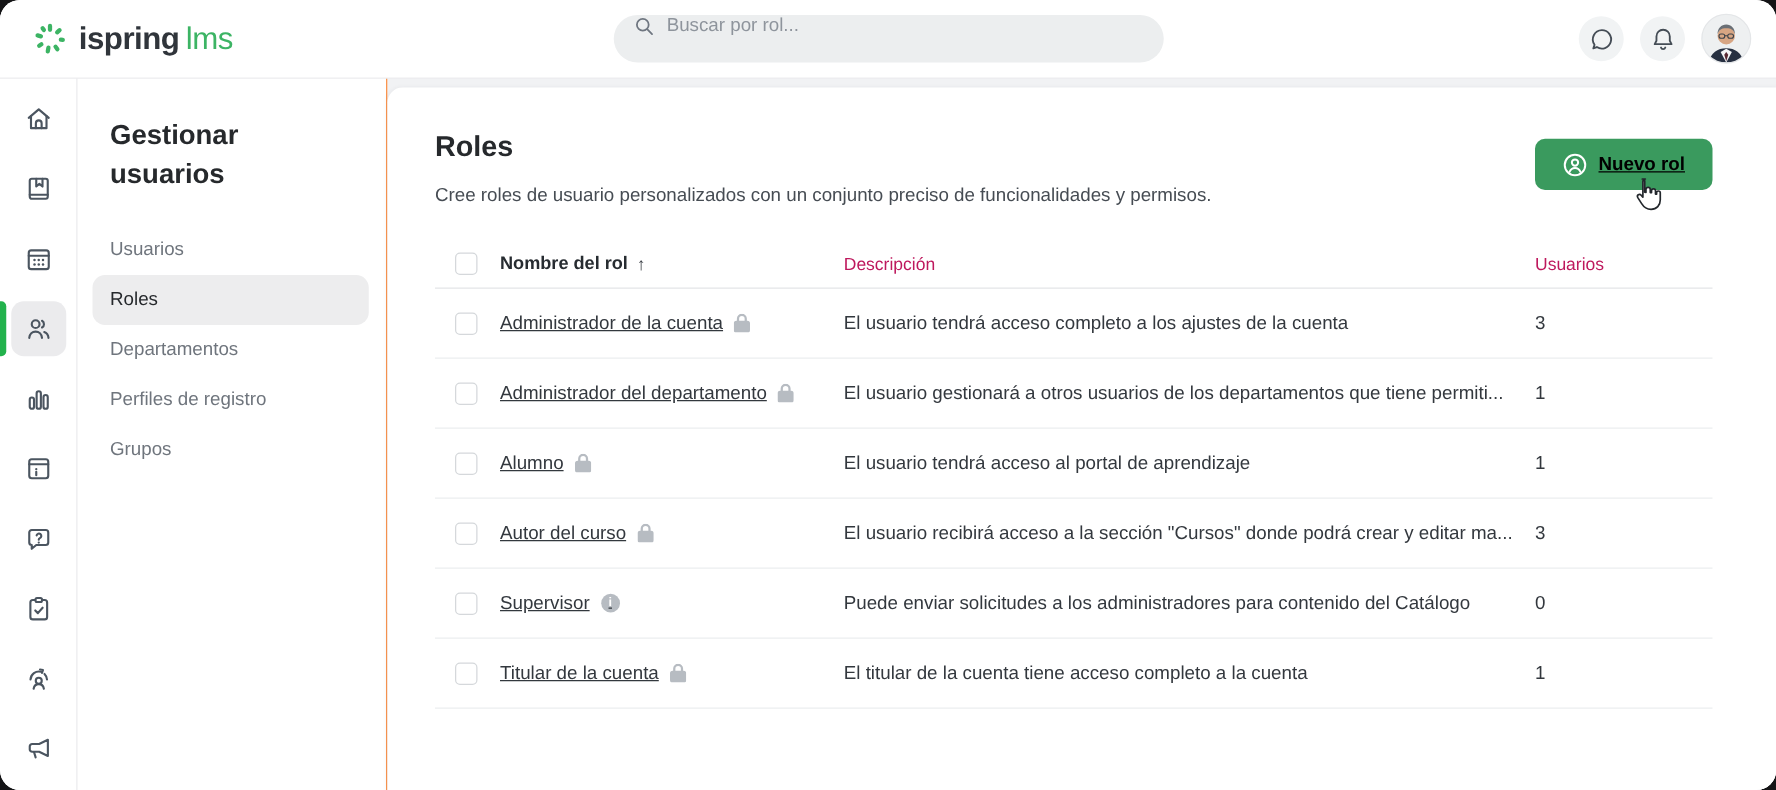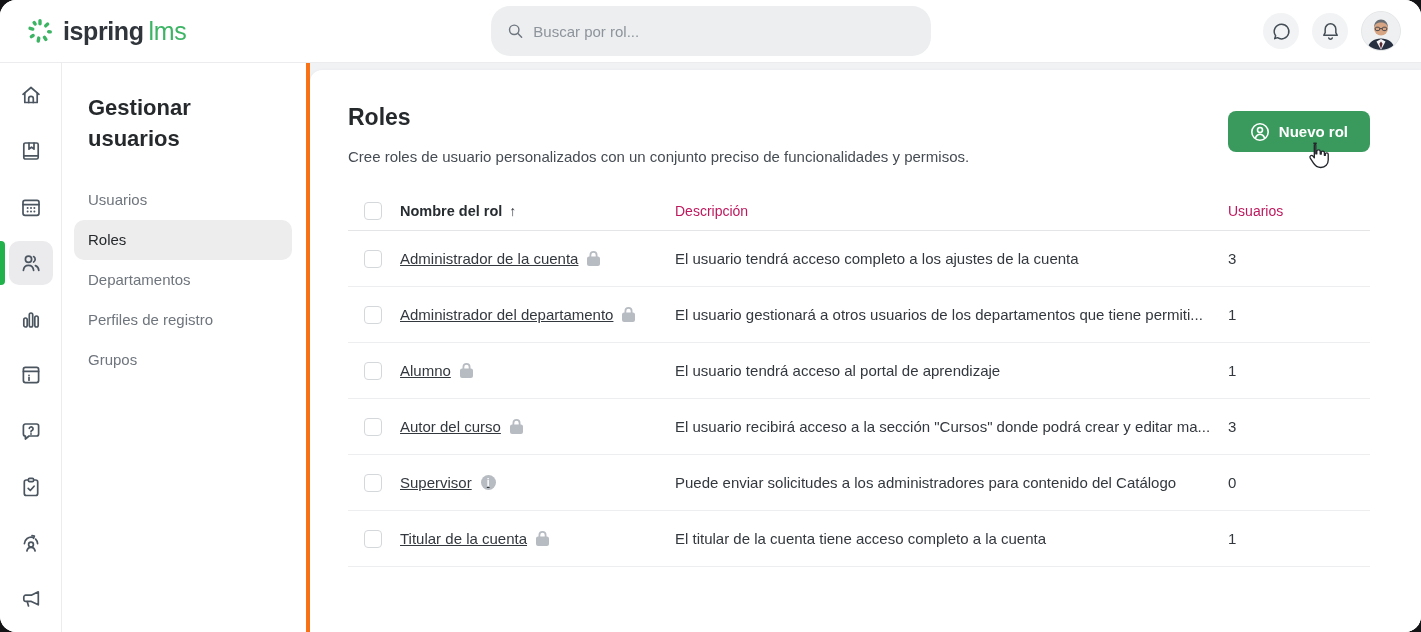--- a/index.html
+++ b/index.html
@@ -12,22 +12,22 @@
   .topbar {
     position:relative; z-index:3; height:62px; background:#fff;
     display:flex; align-items:center; padding:0 20px 0 26px;
     box-shadow:0 1px 0 #ececee;
   }
   .logo { display:flex; gap:9px; }
   .logo-text { font-size:25px; font-weight:700; color:#30353b; letter-spacing:-0.4px; }
   .logo-text .lms { color:#3cb464; font-weight:500; margin-left:5px; }
   .search {
     position:absolute; left:50%; transform:translateX(-50%);
-    width:440px; height:50px; background:#eceeef; border-radius:19px;
-    display:flex; align-items:center; padding:0 16px; gap:10px;
+    width:440px; height:38px; background:#eceeef; border-radius:19px;
+    display:flex; align-items:flex-start; padding:0 16px; gap:10px;
   }
   .search input {
     border:none; outline:none; background:transparent; width:100%;
     font-size:15px; color:#4b5158; font-family:"Liberation Sans", sans-serif;
   }
   .search input::placeholder { color:#8e949c; }
   .topbar-actions { margin-left:auto; display:flex; align-items:center; gap:13px; }
   .circle-btn {
     width:36px; height:36px; border-radius:50%; background:#f1f3f4;
     display:flex; align-items:center; justify-content:center; cursor:pointer;
@@ -39,40 +39,40 @@
   .rail {
     position:relative; width:62px; background:#fff; border-right:1px solid #ececee;
     display:flex; flex-direction:column; align-items:center; padding-top:11px; gap:12px;
     flex:none;
   }
   .rail-item { width:44px; height:44px; border-radius:10px; display:flex;
     align-items:center; justify-content:center; color:#4b5560; cursor:pointer; }
   .rail-item.active { background:#ebebed; }
   .rail-indicator { position:absolute; left:0; top:179px; width:5px; height:44px;
     background:#22b24c; border-radius:0 4px 4px 0; }
-  .subnav { width:248px; background:#fff; border-right:4px solid #f97316;
+  .subnav { width:248px; background:#fff; border-right:1px solid #f97316;
     padding:30px 14px 0 0; flex:none; }
   .subnav-title { margin-left:26px; width:170px; font-size:22px; line-height:31px;
     font-weight:700; color:#26292c; }
   .subnav-list { margin-top:26px; list-style:none; }
   .subnav-item { height:40px; line-height:40px; margin-left:12px; padding-left:14px;
     font-size:15px; color:#6f757d; border-radius:10px; cursor:pointer; }
   .subnav-item.active { background:#ededee; color:#26292c; }
   
   .main { flex:1; background:#f1f2f4; padding-top:8px; }
   .card { position:relative; background:#fff; height:100%;
     border-radius:12px 0 0 0; box-shadow:0 1px 4px rgba(40,44,50,.07);
     padding:34px 51px 0 38px; }
   .page-title { font-size:23px; font-weight:700; color:#26292c; }
   .page-subtitle { margin-top:17px; font-size:15px; color:#464c53; }
   .new-role-btn {
     position:absolute; top:41px; right:51px; height:41px; padding:4px 22px;
-    background:#3a9a5e; border:none; border-radius:8px; color:#ffffff;
+    background:#3a9a5e; border:none; border-radius:8px; color:#000000;
     font-size:15px; font-weight:700; display:flex; align-items:center; gap:9px;
-    cursor:pointer; font-family:"Liberation Sans", sans-serif;
+    cursor:pointer; font-family:"Liberation Sans", sans-serif;text-decoration:underline;
   }
   .cursor-overlay { position:absolute; top:71px; right:88px; width:30px; height:32px;
     z-index:5; pointer-events:none; }
   
   .table { margin-top:26px; }
   .t-header, .t-row { display:grid; grid-template-columns:52px 275px 1fr 142px;
     align-items:center; }
   .t-header { height:40px; border-bottom:1px solid #e3e5e7; }
   .t-row { height:56px; border-bottom:1px solid #eceef0; }
   .checkbox { width:18px; height:18px; border:1.5px solid #d5d8db; border-radius:4px;

